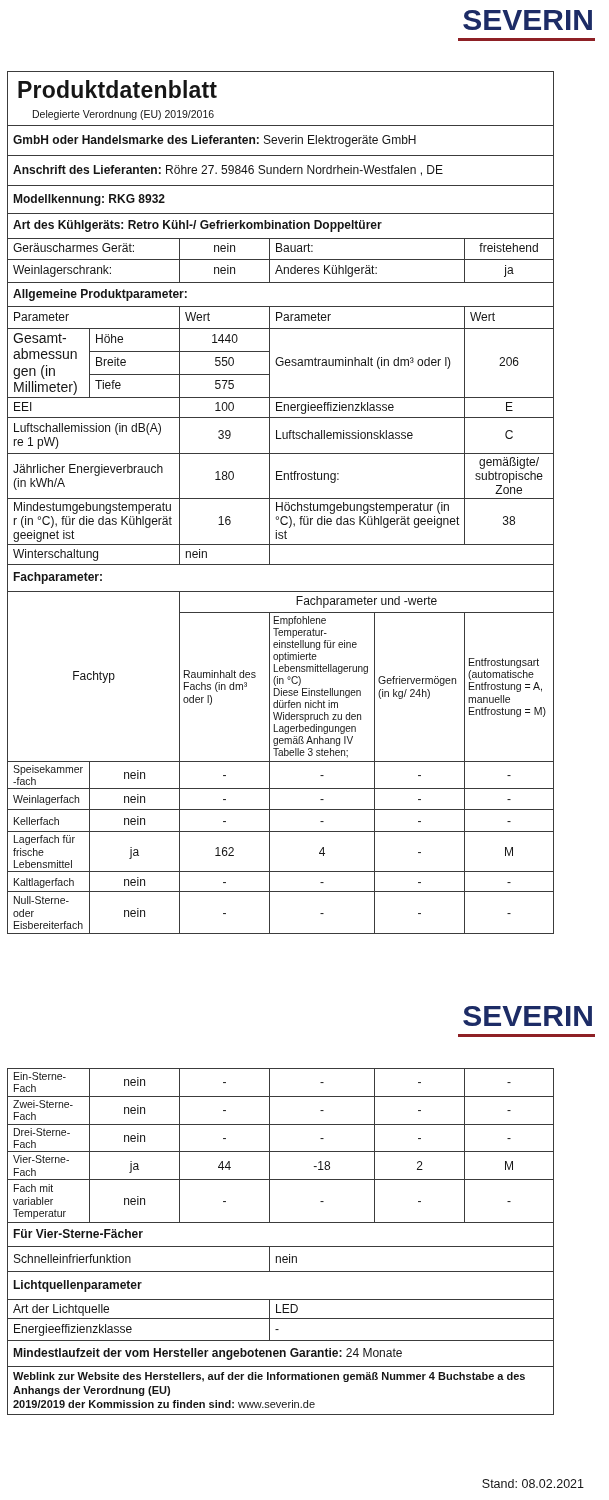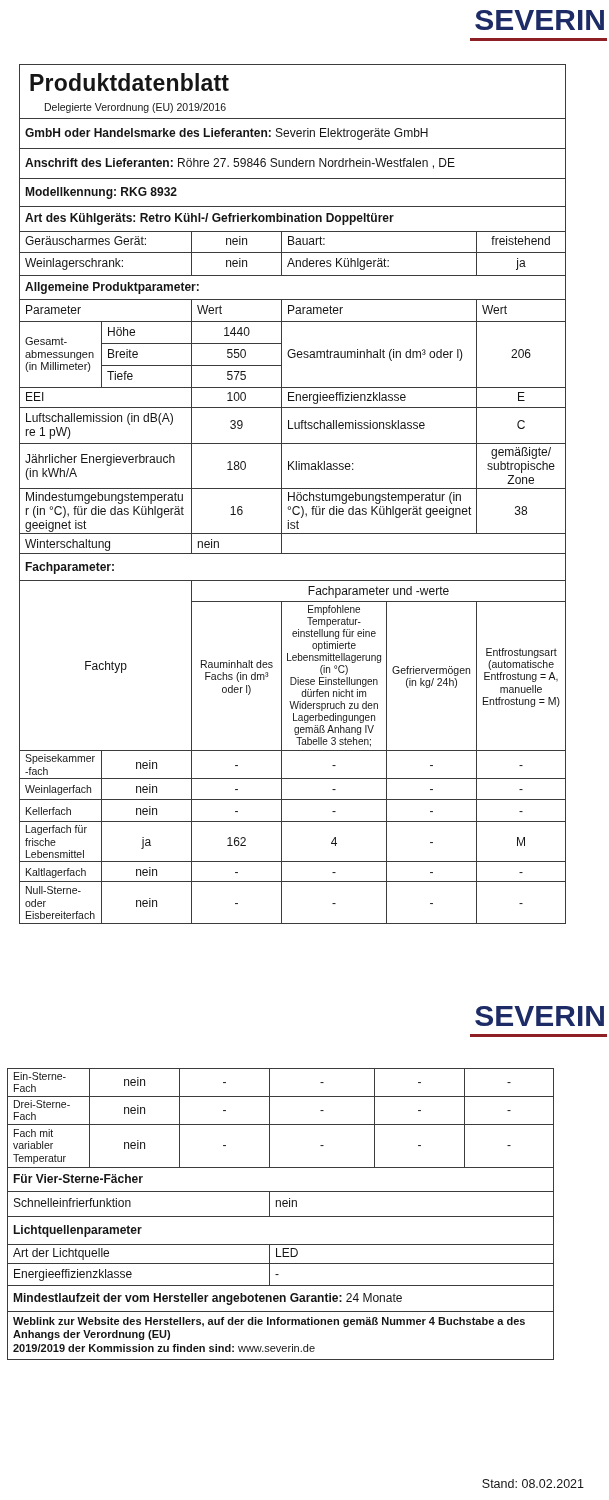--- a/index.html
+++ b/index.html
@@ -7,49 +7,49 @@
     --logo-red:#8e2025;
     --border:#3c3c3c;
     --text:#161616;
   }
   html,body{margin:0;padding:0;background:#fff;}
   .page{
     position:relative;width:609px;height:1500px;background:#ffffff;
     font-family:"Liberation Sans", sans-serif;color:var(--text);overflow:hidden;
   }
   .logo{
-    position:absolute;right:2px;color:var(--logo-blue);
+    position:absolute;right:14px;color:var(--logo-blue);
     font-weight:bold;font-size:30px;line-height:1;letter-spacing:0px;
     border-bottom:3px solid var(--logo-red);
     padding:0 1px 3px 4px;white-space:nowrap;
   }
   .logo-1{top:5px;}
   .logo-2{top:1001px;}
   table.t{
     position:absolute;left:7px;width:546px;
     border-collapse:collapse;table-layout:fixed;
   }
-  .t1{top:64px;margin-left:12px;}
+  .t1{top:71px;}
   .t2{top:1068px;}
   td{
     border:1px solid var(--border);
     font-size:12px;line-height:1.18;
     padding:1px 4px 1px 5px;
     vertical-align:middle;color:var(--text);
     overflow:hidden;word-wrap:break-word;
   }
   td.c{text-align:center;padding:1px 2px;}
   .b{font-weight:bold;}
   .pre{white-space:pre-line;}
   .title-cell{padding:5px 8px 4px 9px;vertical-align:top;}
   .title{font-size:23px;font-weight:bold;letter-spacing:0.2px;}
   .subtitle{font-size:10.5px;margin-top:4px;padding-left:15px;}
   td.sec{font-weight:bold;font-size:12px;}
-  td.small-label{font-size:11px;}
-  td.hcell{font-size:10.5px;text-align:center;padding:2px 3px;}
+  td.small-label{font-size:14px;}
+  td.hcell{font-size:10.5px;text-align:left;padding:2px 3px;}
   td.temp-hcell{font-size:10px;line-height:1.2;}
   td.fach-label{font-size:10.5px;padding:1px 3px 1px 5px;}
   td.weblink-cell{font-size:11px;line-height:1.25;padding:3px 5px;}
   .stand{
     position:absolute;top:1477px;right:25px;
     font-size:12.5px;color:var(--text);
   }
 </style>
 </head>
 <body>
@@ -132,21 +132,21 @@
     </tr>
     <tr style="height:36px">
       <td colspan="2">Luftschallemission (in dB(A) re 1 pW)</td>
       <td class="c">39</td>
       <td colspan="2">Luftschallemissionsklasse</td>
       <td class="c">C</td>
     </tr>
     <tr style="height:44px">
       <td colspan="2">Jährlicher Energieverbrauch (in kWh/A</td>
       <td class="c">180</td>
-      <td colspan="2">Klimaklasse:</td>
+      <td colspan="2">Entfrostung:</td>
       <td class="c">gemäßigte/ subtropische Zone</td>
     </tr>
     <tr style="height:41px">
       <td colspan="2">Mindestumgebungstemperatur (in °C), für die das Kühlgerät geeignet ist</td>
       <td class="c">16</td>
       <td colspan="2">Höchstumgebungstemperatur (in °C), für die das Kühlgerät geeignet ist</td>
       <td class="c">38</td>
     </tr>
     <tr style="height:20px">
       <td colspan="2">Winterschaltung</td>
@@ -244,26 +244,42 @@
     <tbody>
         <tr style="height:19px">
       <td class="fach-label">Ein-Sterne-Fach</td>
       <td class="c">nein</td>
       <td class="c">-</td>
       <td class="c">-</td>
       <td class="c">-</td>
       <td class="c">-</td>
     </tr>
     <tr style="height:21px">
+      <td class="fach-label">Zwei-Sterne-Fach</td>
+      <td class="c">nein</td>
+      <td class="c">-</td>
+      <td class="c">-</td>
+      <td class="c">-</td>
+      <td class="c">-</td>
+    </tr>
+    <tr style="height:21px">
       <td class="fach-label">Drei-Sterne-Fach</td>
       <td class="c">nein</td>
       <td class="c">-</td>
       <td class="c">-</td>
       <td class="c">-</td>
       <td class="c">-</td>
+    </tr>
+    <tr style="height:21px">
+      <td class="fach-label">Vier-Sterne-Fach</td>
+      <td class="c">ja</td>
+      <td class="c">44</td>
+      <td class="c">-18</td>
+      <td class="c">2</td>
+      <td class="c">M</td>
     </tr>
     <tr style="height:43px">
       <td class="fach-label">Fach mit variabler Temperatur</td>
       <td class="c">nein</td>
       <td class="c">-</td>
       <td class="c">-</td>
       <td class="c">-</td>
       <td class="c">-</td>
     </tr>
     <tr style="height:24px">

